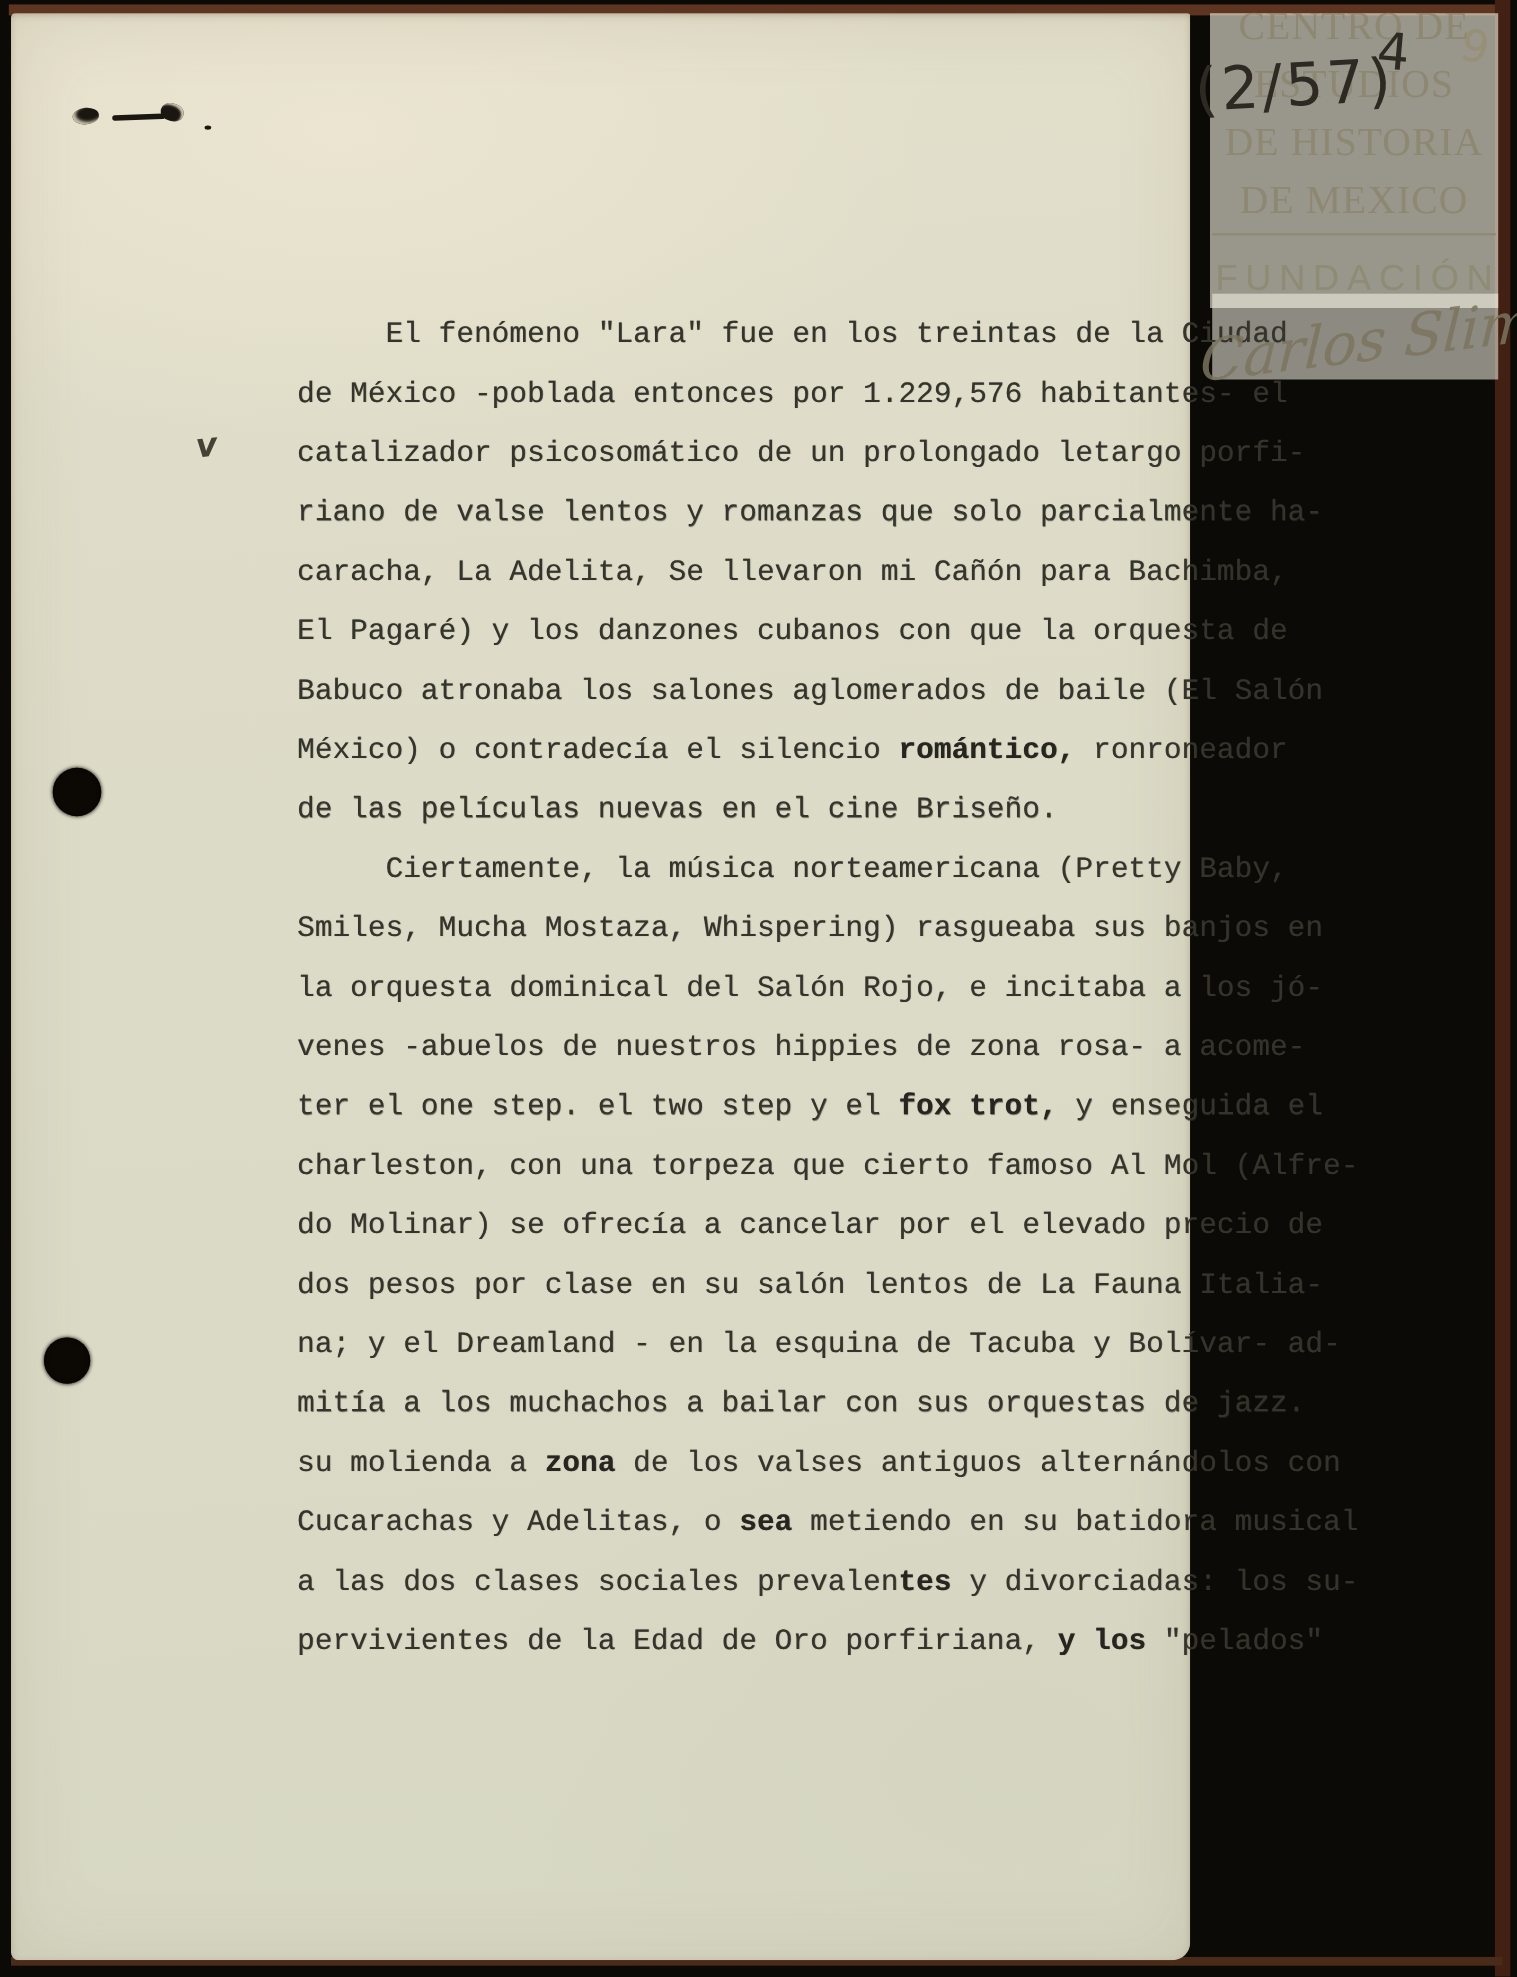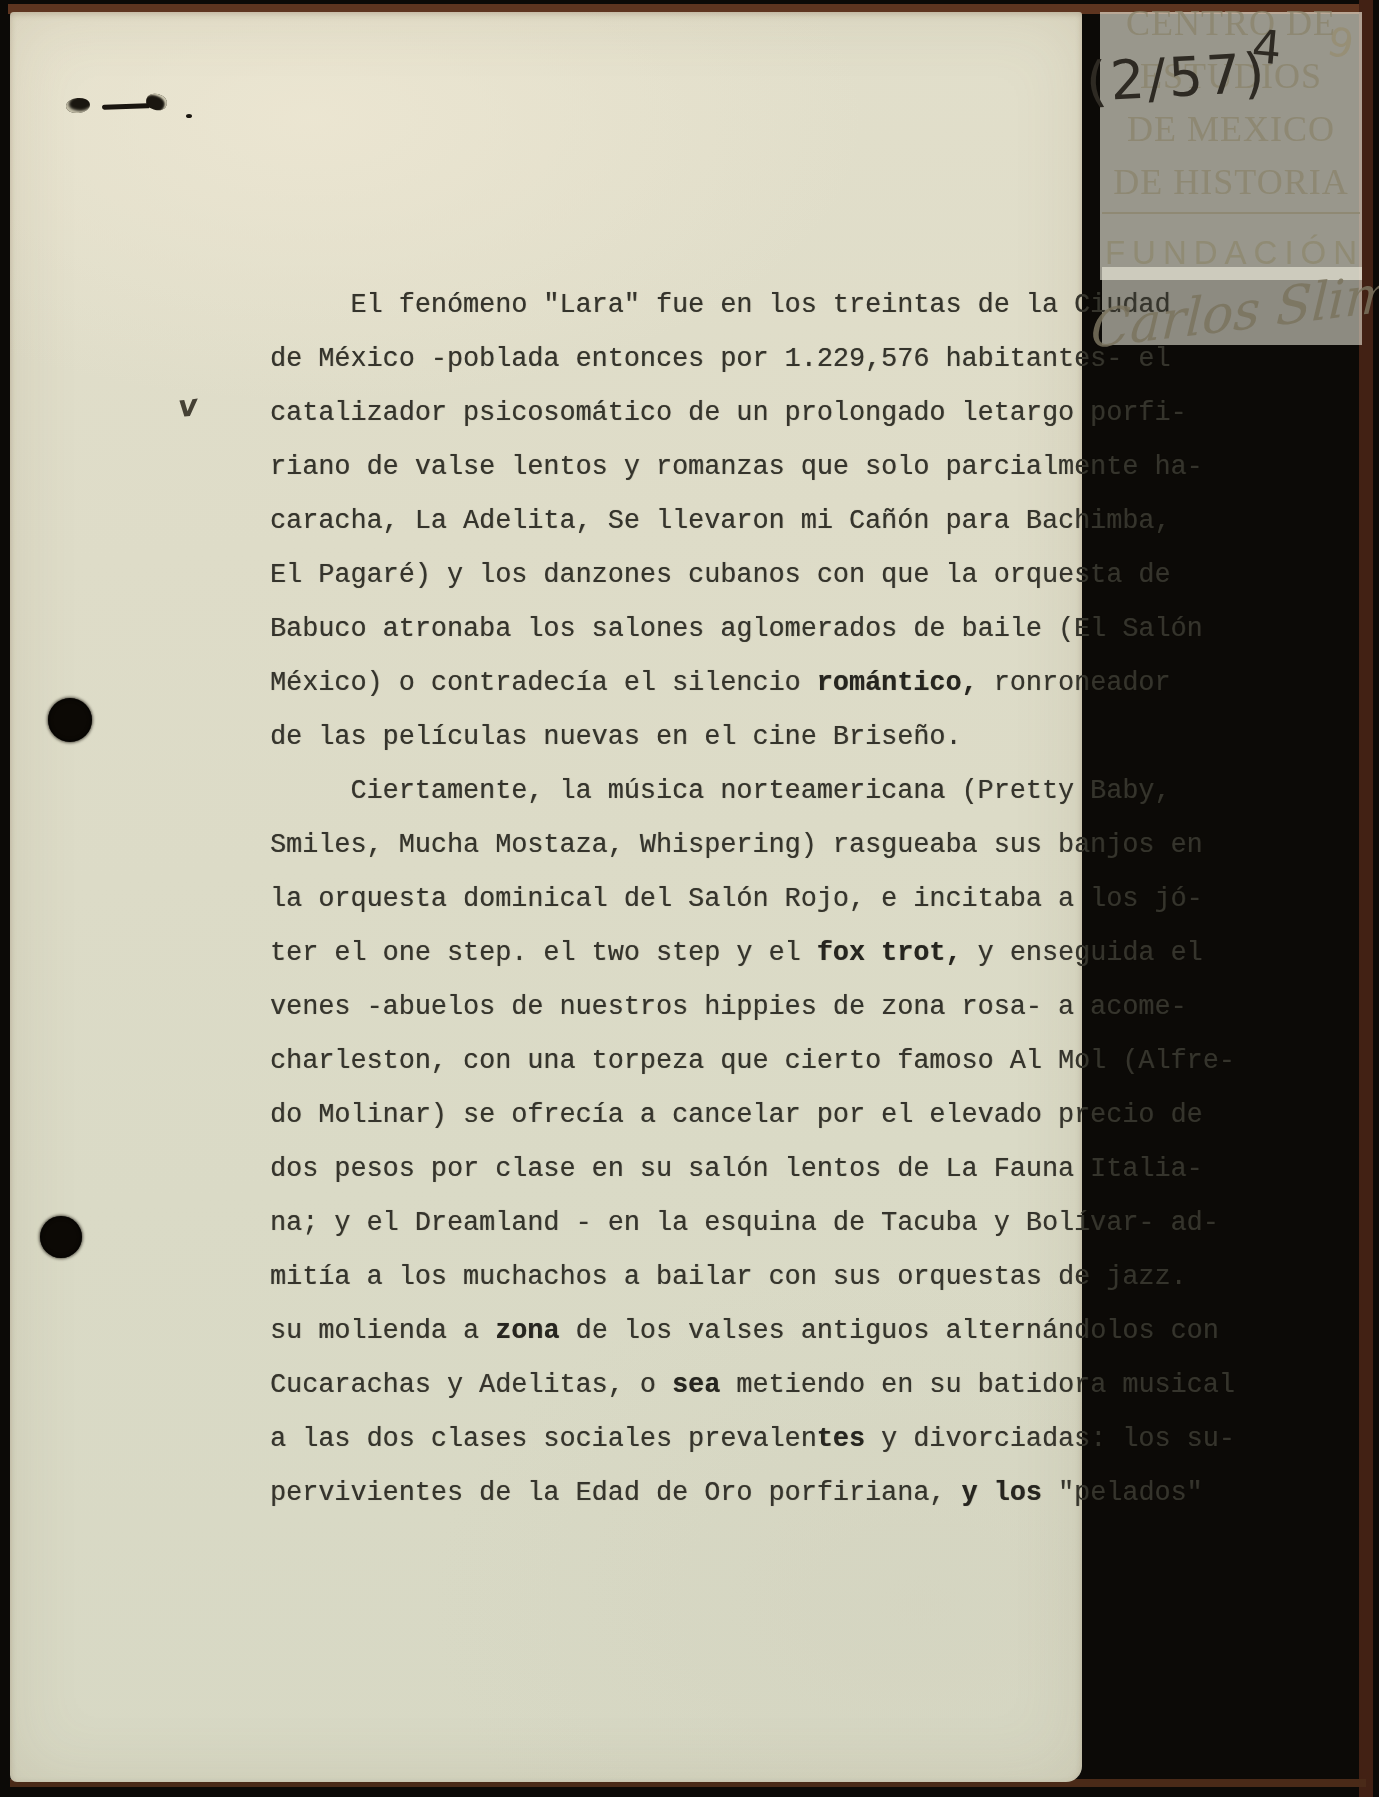--- a/index.html
+++ b/index.html
@@ -103,22 +103,22 @@
 <div class="edge-bottom"></div>
 
 <div class="paper">
 
   <div class="wm-box"></div>
   <div class="wm-sign-box"></div>
 
   <div class="wm-text">
     <div>CENTRO DE</div>
     <div>ESTUDIOS</div>
+    <div>DE HISTORIA</div>
     <div>DE MEXICO</div>
-    <div>DE HISTORIA</div>
   </div>
   <div class="wm-divider"></div>
   <div class="wm-foundation">FUNDACIÓN</div>
   <div class="signature">Carlos Slim</div>
 
   <div class="hand hand-pagenum">4</div>
   <div class="hand hand-code">(2/57)</div>
   <div class="hand hand-pencil">9</div>
   <div class="hand hand-check">v</div>
 
@@ -135,22 +135,22 @@
       <div class="tline"><span>catalizador psicosomático de un prolongado letargo porfi-</span></div>
       <div class="tline"><span>riano de valse lentos y romanzas que solo parcialmente ha-</span></div>
       <div class="tline"><span>caracha, La Adelita, Se llevaron mi Cañón para Bachimba,</span></div>
       <div class="tline"><span>El Pagaré) y los danzones cubanos con que la orquesta de</span></div>
       <div class="tline"><span>Babuco atronaba los salones aglomerados de baile (El Salón</span></div>
       <div class="tline"><span>México) o contradecía el silencio </span><b>romántico,</b><span> ronroneador</span></div>
       <div class="tline"><span>de las películas nuevas en el cine Briseño.</span></div>
       <div class="tline"><span>     Ciertamente, la música norteamericana (Pretty Baby,</span></div>
       <div class="tline"><span>Smiles, Mucha Mostaza, Whispering) rasgueaba sus banjos en</span></div>
       <div class="tline"><span>la orquesta dominical del Salón Rojo, e incitaba a los jó-</span></div>
+      <div class="tline"><span>venes -abuelos de nuestros hippies de zona rosa- a acome-</span></div>
       <div class="tline"><span>ter el one step. el two step y el </span><b>fox trot,</b><span> y enseguida el</span></div>
-      <div class="tline"><span>venes -abuelos de nuestros hippies de zona rosa- a acome-</span></div>
       <div class="tline"><span>charleston, con una torpeza que cierto famoso Al Mol (Alfre-</span></div>
       <div class="tline"><span>do Molinar) se ofrecía a cancelar por el elevado precio de</span></div>
       <div class="tline"><span>dos pesos por clase en su salón lentos de La Fauna Italia-</span></div>
       <div class="tline"><span>na; y el Dreamland - en la esquina de Tacuba y Bolívar- ad-</span></div>
       <div class="tline"><span>mitía a los muchachos a bailar con sus orquestas de jazz.</span></div>
       <div class="tline"><span>su molienda a </span><b>zona</b><span> de los valses antiguos alternándolos con</span></div>
       <div class="tline"><span>Cucarachas y Adelitas, o </span><b>sea</b><span> metiendo en su batidora musical</span></div>
       <div class="tline"><span>a las dos clases sociales prevalen</span><b>tes</b><span> y divorciadas: los su-</span></div>
       <div class="tline"><span>pervivientes de la Edad de Oro porfiriana, </span><b>y los</b><span> "pelados"</span></div>
     </div>

